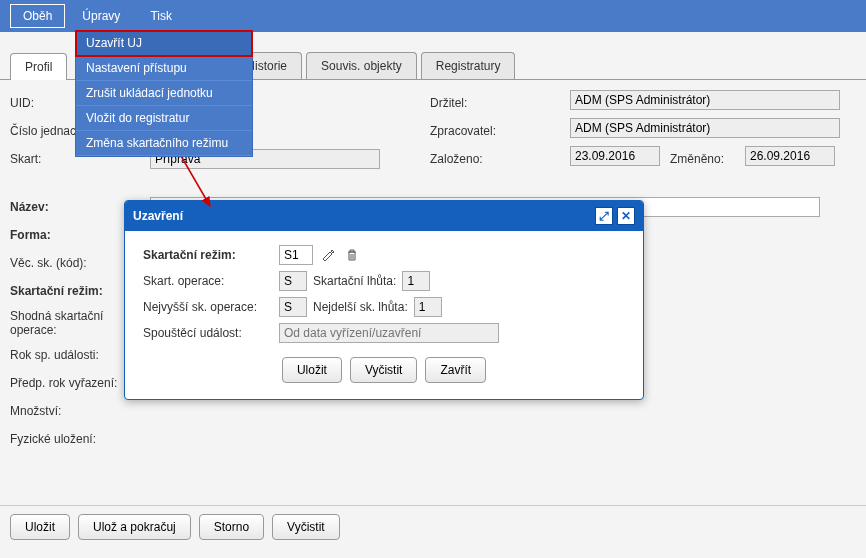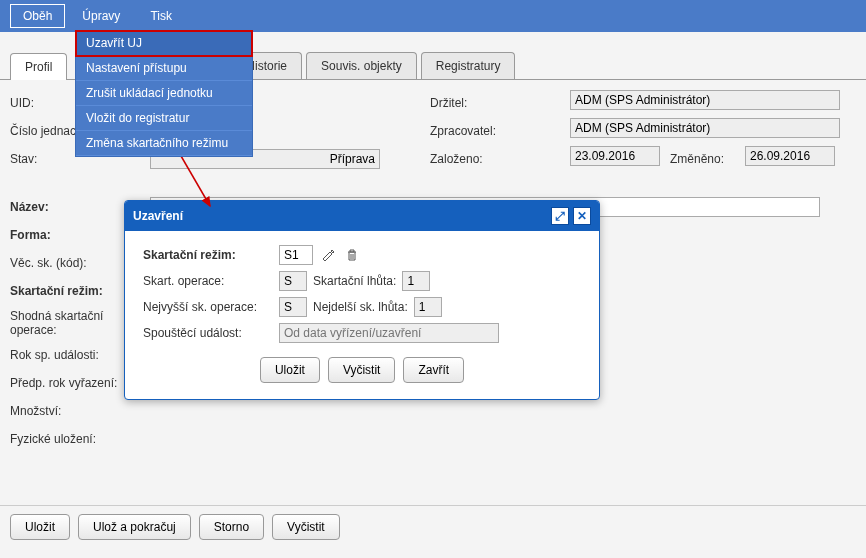--- a/index.html
+++ b/index.html
@@ -134,21 +134,21 @@
     border-radius: 4px;
     background: linear-gradient(#fff,#e8e8e8);
     cursor: pointer;
     font-size: 12px;
     font-family: inherit;
   }
   .modal {
     position: absolute;
     left: 124px;
     top: 200px;
-    width: 476px;
+    width: 520px;
     background: #fff;
     border: 1px solid #1560bd;
     border-radius: 4px;
     z-index: 15;
     box-shadow: 0 2px 8px rgba(0,0,0,0.3);
   }
   .modal-header {
     background: #1560bd;
     color: #fff;
     padding: 6px 8px;
@@ -260,22 +260,22 @@
 
   <div class="form-area two-col-wrap">
 
     <div class="form-row">
       <div class="form-label">UID:</div>
     </div>
     <div class="form-row">
       <div class="form-label">Číslo jednací:</div>
     </div>
     <div class="form-row">
-      <div class="form-label">Stav:</div>
-      <input class="form-input gray" style="width: 230px; text-align: right;" readonly="" value="Příprava">
+      <div class="form-label">Skart:</div>
+      <input class="form-input gray" style="width: 230px;" readonly="" value="Příprava">
     </div>
 
     <div class="right-col">
       <div class="right-row">
         <div class="right-label">Držitel:</div>
         <input class="form-input gray" style="width: 270px;" readonly="" value="ADM (SPS Administrátor)">
       </div>
       <div class="right-row">
         <div class="right-label">Zpracovatel:</div>
         <input class="form-input gray" style="width: 270px;" readonly="" value="ADM (SPS Administrátor)">

